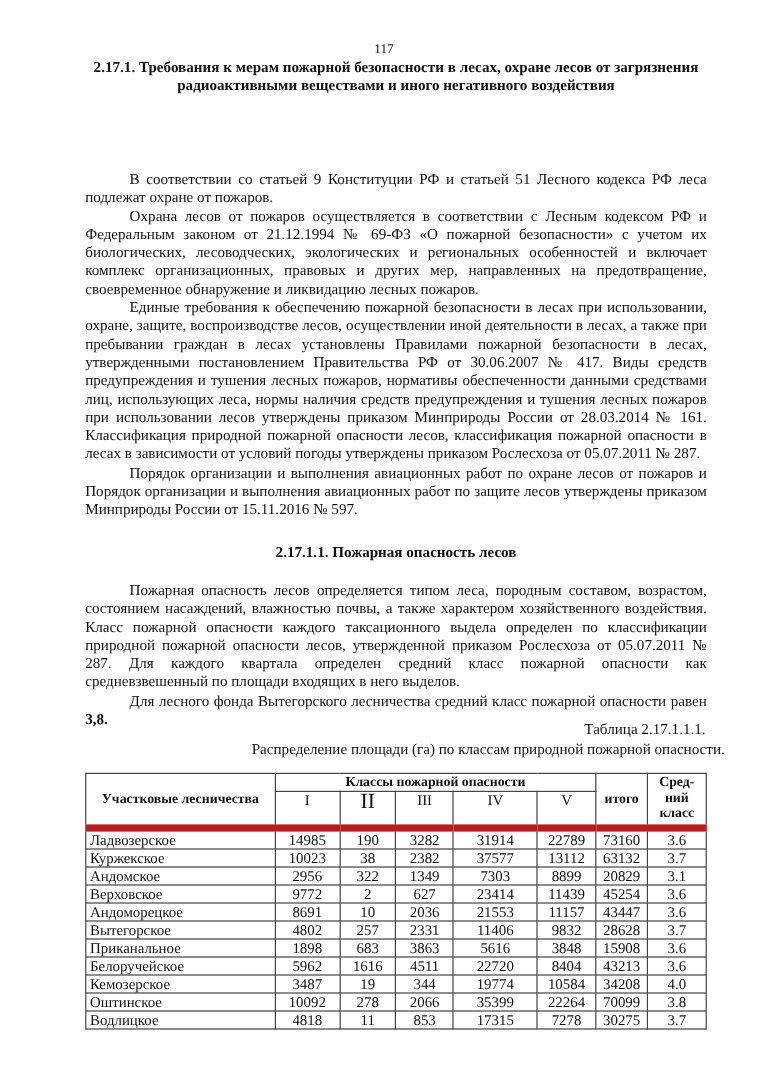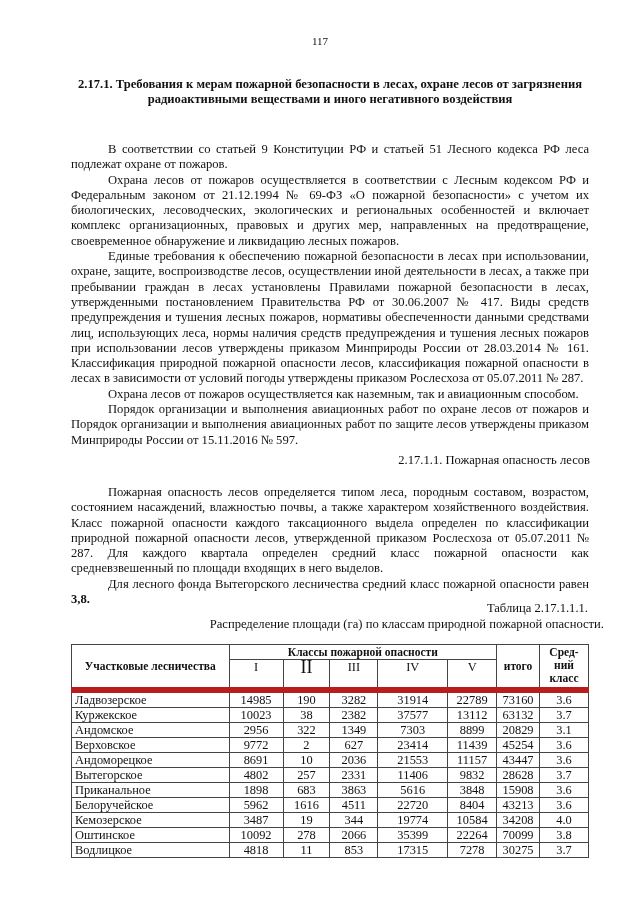--- a/index.html
+++ b/index.html
@@ -1,46 +1,45 @@
 <!DOCTYPE html>
 <html><head>
 <meta charset="utf-8">
 <style>
   html, body { margin: 0; padding: 0; background: #ffffff; }
   body { width: 640px; height: 905px; position: relative; overflow: hidden;
          font-family: "Liberation Serif", serif; color: #111; }
   .page-num { position: absolute; top: 35px; left: 0; width: 640px; text-align: center; font-size: 11px; }
   .h1 { position: absolute; top: 49px; left: 70px; width: 520px; text-align: center;
-        font-weight: bold; font-size: 12.6px; line-height: 15px; margin-top: 28px; }
+        font-weight: bold; font-size: 12.6px; line-height: 15px; }
   .body { position: absolute; left: 71px; width: 518px; font-size: 12.6px; line-height: 15.3px;
           text-align: justify; }
   .body p { margin: 0; text-indent: 37px; }
-  .h2 { position: absolute; top: 453px; left: 70px; width: 520px; text-align: right;
-        font-weight: normal; font-size: 12.6px; }
+  .h2 { position: absolute; top: 453px; left: 70px; width: 520px; text-align: center;
+        font-weight: bold; font-size: 12.6px; }
   .tbl-num { position: absolute; top: 601px; right: 52px; font-size: 12.6px; margin-left: 17px; }
   .tbl-cap { position: absolute; top: 617px; left: 84px; width: 520px; text-align: right; font-size: 12.6px; }
   table { position: absolute; top: 644px; left: 71px; width: 518px; border-collapse: collapse;
           font-size: 12.4px; }
   td, th { border: 1px solid #444; padding: 0 2px; height: 14px; line-height: 14px; }
   th { font-weight: bold; font-size: 11.5px; }
   td.name { text-align: left; padding-left: 3px; }
   td.num { text-align: center; }
   tr.first-data td { border-top: 6px solid #b91c1c; }
 </style>
 </head>
 <body>
 
 <div class="page-num">117</div>
 <div class="h1">2.17.1. Требования к мерам пожарной безопасности в лесах, охране лесов от загрязнения радиоактивными веществами и иного негативного воздействия</div>
 
 <div class="body" style="top:98px;margin-top:44px;">
   <p>В соответствии со статьей 9 Конституции РФ и статьей 51 Лесного кодекса РФ леса подлежат охране от пожаров.</p>
   <p>Охрана лесов от пожаров осуществляется в соответствии с Лесным кодексом РФ и Федеральным законом от 21.12.1994 № 69-ФЗ «О пожарной безопасности» с учетом их биологических, лесоводческих, экологических и региональных особенностей и включает комплекс организационных, правовых и других мер, направленных на предотвращение, своевременное обнаружение и ликвидацию лесных пожаров.</p>
   <p>Единые требования к обеспечению пожарной безопасности в лесах при использовании, охране, защите, воспроизводстве лесов, осуществлении иной деятельности в лесах, а также при пребывании граждан в лесах установлены Правилами пожарной безопасности в лесах, утвержденными постановлением Правительства РФ от 30.06.2007 № 417. Виды средств предупреждения и тушения лесных пожаров, нормативы обеспеченности данными средствами лиц, использующих леса, нормы наличия средств предупреждения и тушения лесных пожаров при использовании лесов утверждены приказом Минприроды России от 28.03.2014 № 161. Классификация природной пожарной опасности лесов, классификация пожарной опасности в лесах в зависимости от условий погоды утверждены приказом Рослесхоза от 05.07.2011 № 287.</p>
-  <p>Охрана лесов от пожаров осуществляется как наземным, так и авиационным способом.</p>
   <p>Порядок организации и выполнения авиационных работ по охране лесов от пожаров и Порядок организации и выполнения авиационных работ по защите лесов утверждены приказом Минприроды России от 15.11.2016 № 597.</p>
 </div>
 
 <div class="h2">2.17.1.1. Пожарная опасность лесов</div>
 
 <div class="body" style="top:485px;">
   <p>Пожарная опасность лесов определяется типом леса, породным составом, возрастом, состоянием насаждений, влажностью почвы, а также  характером хозяйственного воздействия. Класс пожарной опасности каждого таксационного выдела определен по классификации природной пожарной опасности лесов, утвержденной приказом Рослесхоза от 05.07.2011 № 287. Для каждого квартала определен средний класс пожарной опасности как средневзвешенный по площади входящих в него выделов.</p>
   <p><span>Для лесного фонда Вытегорского лесничества средний класс пожарной опасности равен </span><b>3,8.</b></p>
 </div>
 

